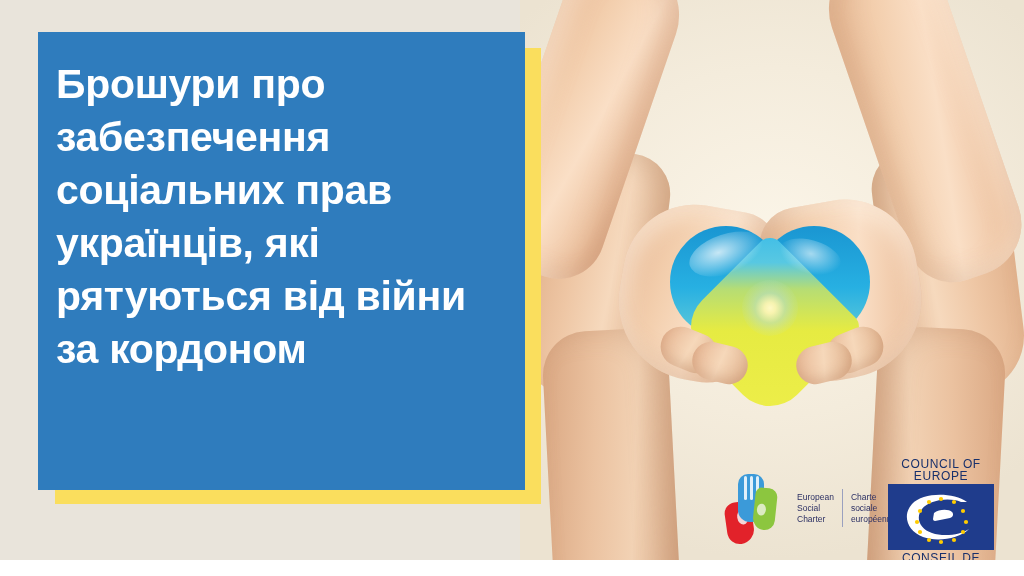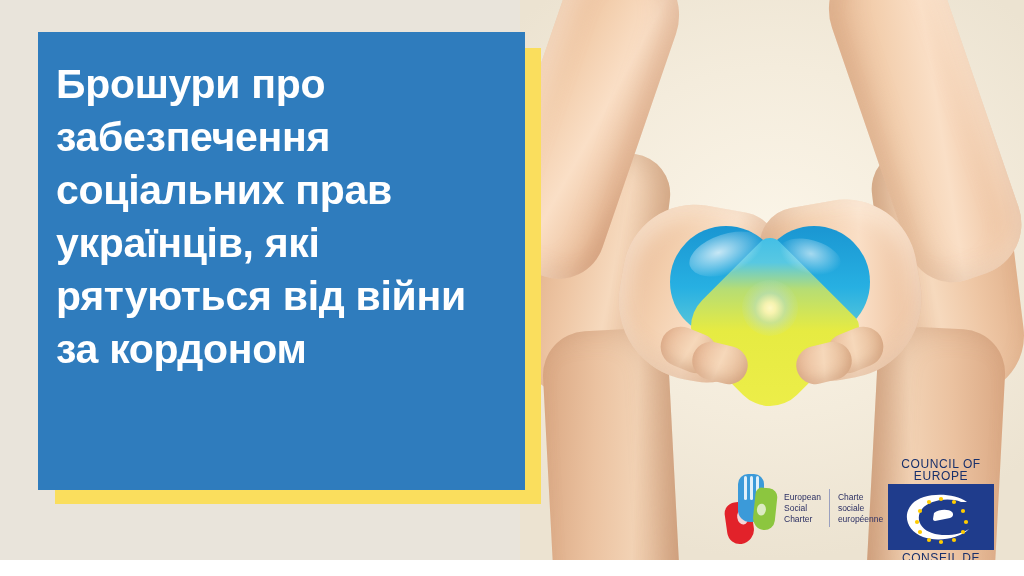--- a/index.html
+++ b/index.html
@@ -218,20 +218,21 @@
 
   
   .logo-esc {
     position: absolute;
     left: 726px;
     top: 470px;
     width: 152px;
     height: 76px;
     display: flex;
     align-items: center;
+    gap: 13px;
   }
   .esc-mark {
     position: relative;
     width: 50px;
     height: 72px;
     flex: 0 0 50px;
   }
   .esc-hand {
     position: absolute;
     border-radius: 9px 9px 16px 16px;

